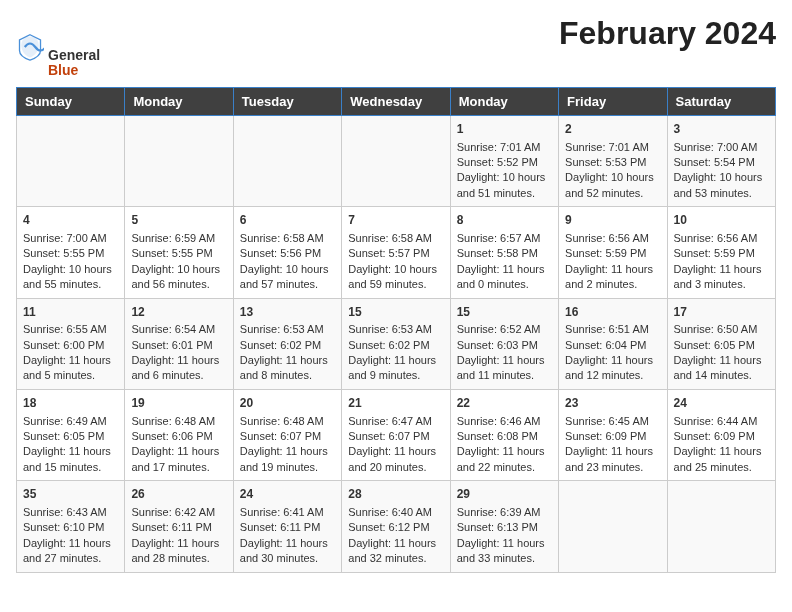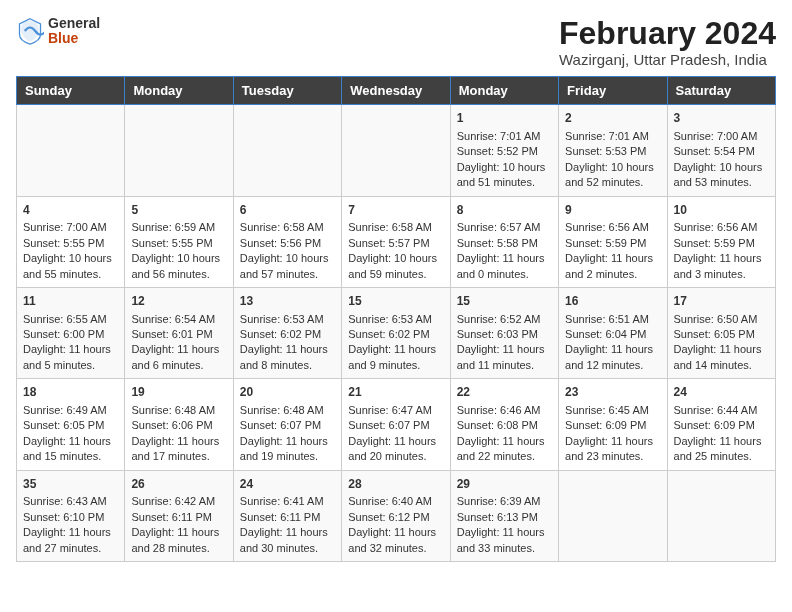--- a/index.html
+++ b/index.html
@@ -20,20 +20,21 @@
       display: flex;
       align-items: center;
       gap: 4px;
     }
     .logo-text {
       display: flex;
       flex-direction: column;
       font-size: 14px;
       font-weight: bold;
       line-height: 1.1;
+      margin-top: 32px;
     }
     .logo-text span:first-child { color: #333; }
     .logo-text span:last-child { color: #4a90d9; }
     .logo-icon {
       width: 28px;
       height: 28px;
     }
     .title-section {
       text-align: left;
     }
@@ -101,21 +102,20 @@
           <rect x="0" y="0" width="32" height="32"></rect>
         </clipPath>
     </svg>
     <div class="logo-text">
       <span>General</span>
       <span style="color:#c2410c;">Blue</span>
     </div>
   </div>
   <div class="title-section">
     <div class="month-title">February 2024</div>
-    <div class="location">Wazirganj, Uttar Pradesh, India</div>
   </div>
 </div>
 
 <table>
   <thead>
     <tr>
       <th>Sunday</th>
       <th>Monday</th>
       <th>Tuesday</th>
       <th>Wednesday</th>

